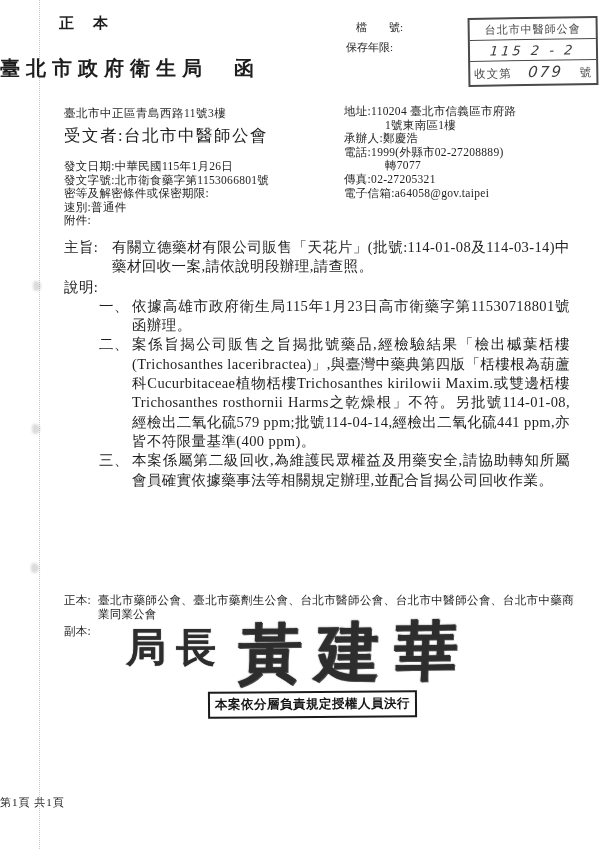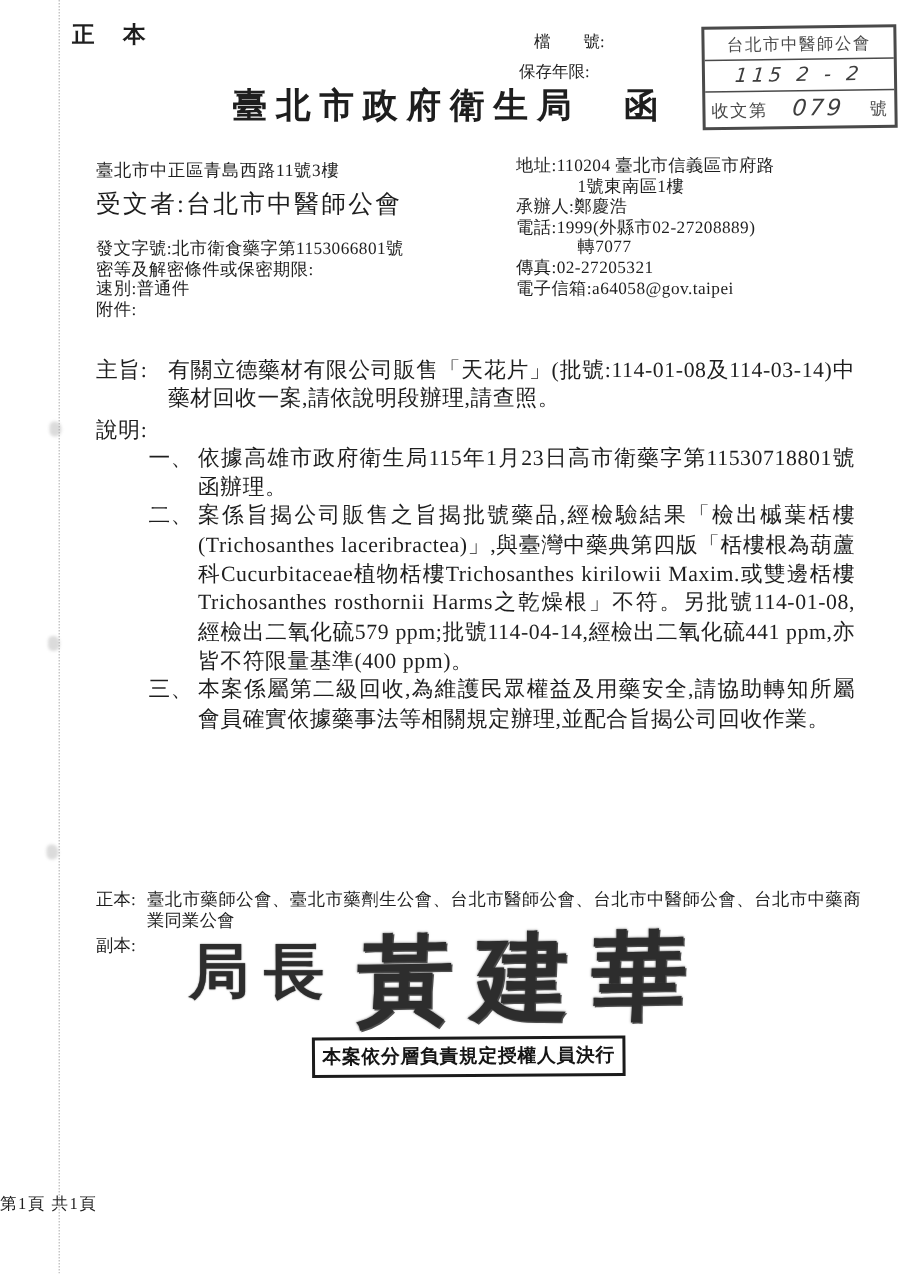--- a/index.html
+++ b/index.html
@@ -15,21 +15,21 @@
   
   .perf-line{
     position:absolute;left:39px;top:0;height:849px;width:0;
     border-left:1px dotted #b9b9b9;opacity:.8;
   }
   .smudge{
     position:absolute;width:8px;height:10px;background:#9a9a9a;
     border-radius:40% 60% 55% 45%;opacity:.35;filter:blur(1px);
   }
   .copy-type{
-    position:absolute;left:48px;top:14px;
+    position:absolute;left:59px;top:14px;
     font-size:15px;font-weight:bold;letter-spacing:2px;
   }
   .file-no{position:absolute;left:356px;top:20px;font-size:11px;}
   .retention{position:absolute;left:346px;top:40px;font-size:11px;}
   
   .recv-stamp{
     position:absolute;left:468px;top:17px;width:126px;
     border:2px solid #4a4a4a;
     transform:rotate(-0.8deg);
     color:#4a4a4a;
@@ -44,21 +44,21 @@
   .handwrite{
     font-family:"DejaVu Sans",sans-serif;
     font-style:italic;font-size:13px;letter-spacing:3px;
     transform:skewX(-6deg);display:inline-block;color:#3e3e3e;
   }
   .recv-no-row{display:flex;align-items:baseline;justify-content:space-between;padding:2px 4px 3px 4px;border-bottom:none;}
   .recv-no-row .pre,.recv-no-row .suf{font-size:11.5px;}
   .recv-no-row .num{font-size:15px;letter-spacing:2px;}
   .doc-title{
     position:absolute;left:0;top:55px;width:100%;
-    text-align:center;font-size:23px;font-weight:bold;
+    text-align:left;font-size:20px;font-weight:bold;
     letter-spacing:6px;
   }
   .recipient-block{position:absolute;left:64px;top:105px;}
   .zip{font-size:12.5px;letter-spacing:.5px;}
   .addr{font-size:11.5px;margin-top:1px;letter-spacing:.5px;}
   .recipient{font-size:16.5px;margin-top:4px;letter-spacing:1.5px;}
   .meta-left{position:absolute;left:64px;top:160px;font-size:11.5px;line-height:13.5px;letter-spacing:.3px;}
   .meta-right{position:absolute;left:344px;top:105px;width:246px;font-size:11.5px;line-height:13.6px;letter-spacing:.3px;}
   .meta-right .indent{padding-left:41px;}
   .body-text{
@@ -132,20 +132,21 @@
   </div>
 
   <div class="doc-title">臺北市政府衛生局　函</div>
 
   <div class="recipient-block">
     <div class="addr">臺北市中正區青島西路11號3樓</div>
     <div class="recipient">受文者:台北市中醫師公會</div>
   </div>
 
   <div class="meta-left">
+    <div>發文日期:中華民國115年1月26日</div>
     <div>發文字號:北市衛食藥字第1153066801號</div>
     <div>密等及解密條件或保密期限:</div>
     <div>速別:普通件</div>
     <div>附件:</div>
   </div>
 
   <div class="meta-right">
     <div>地址:110204 臺北市信義區市府路</div>
     <div class="indent">1號東南區1樓</div>
     <div>承辦人:鄭慶浩</div>

